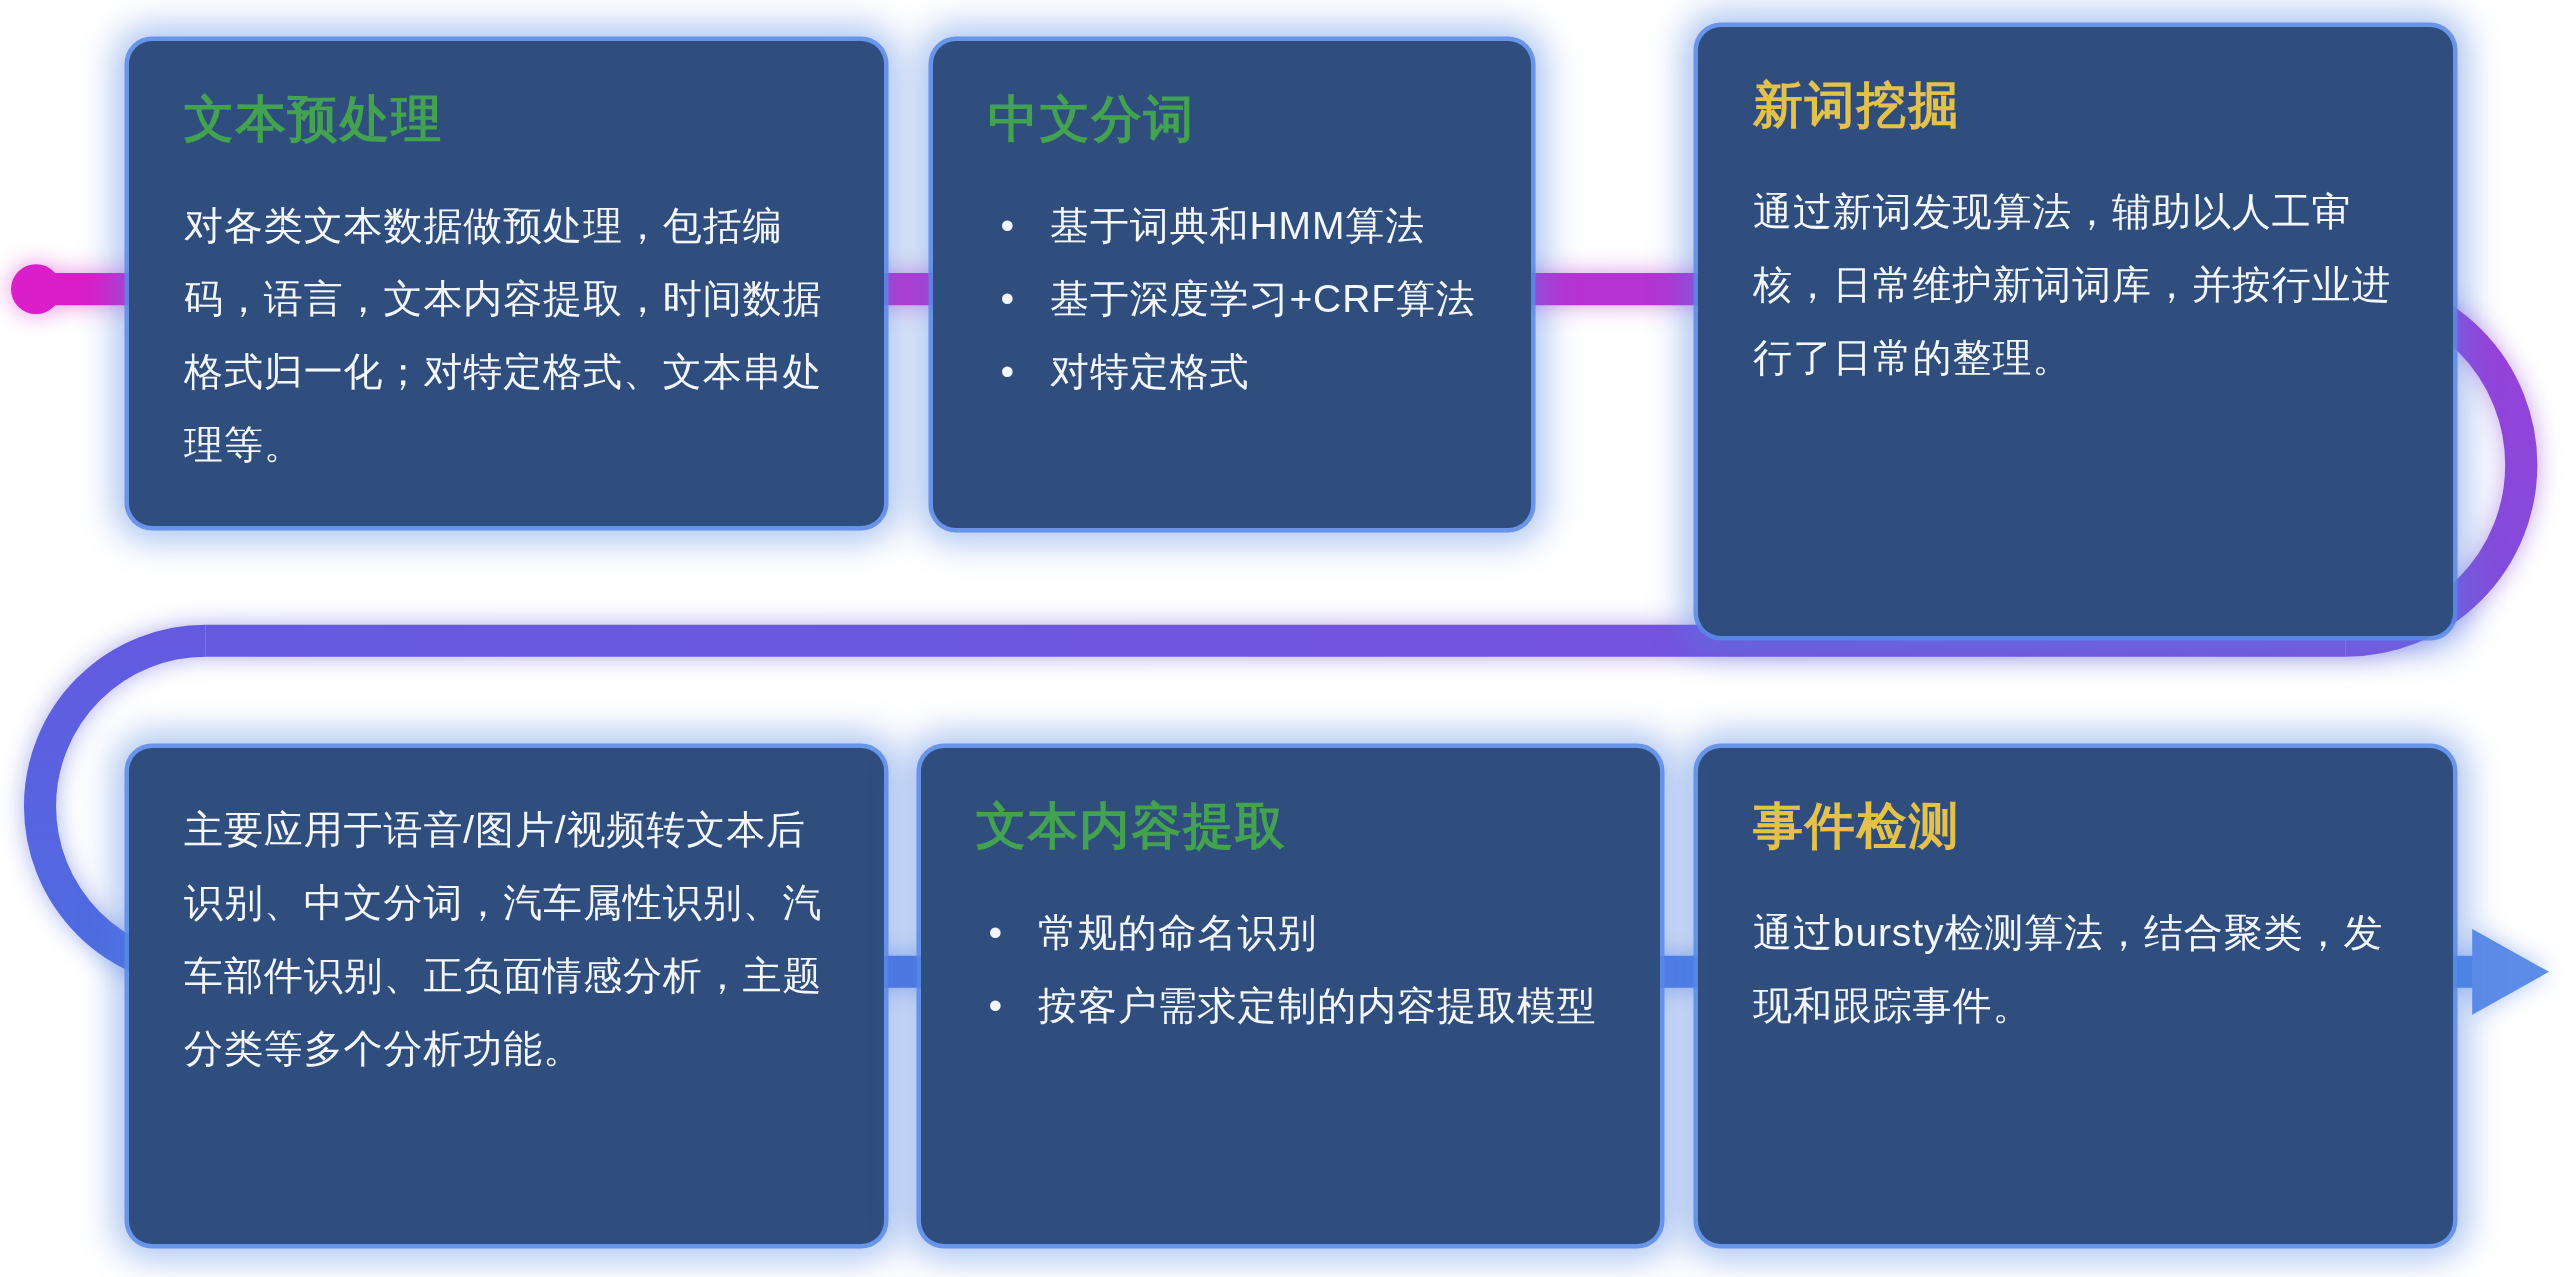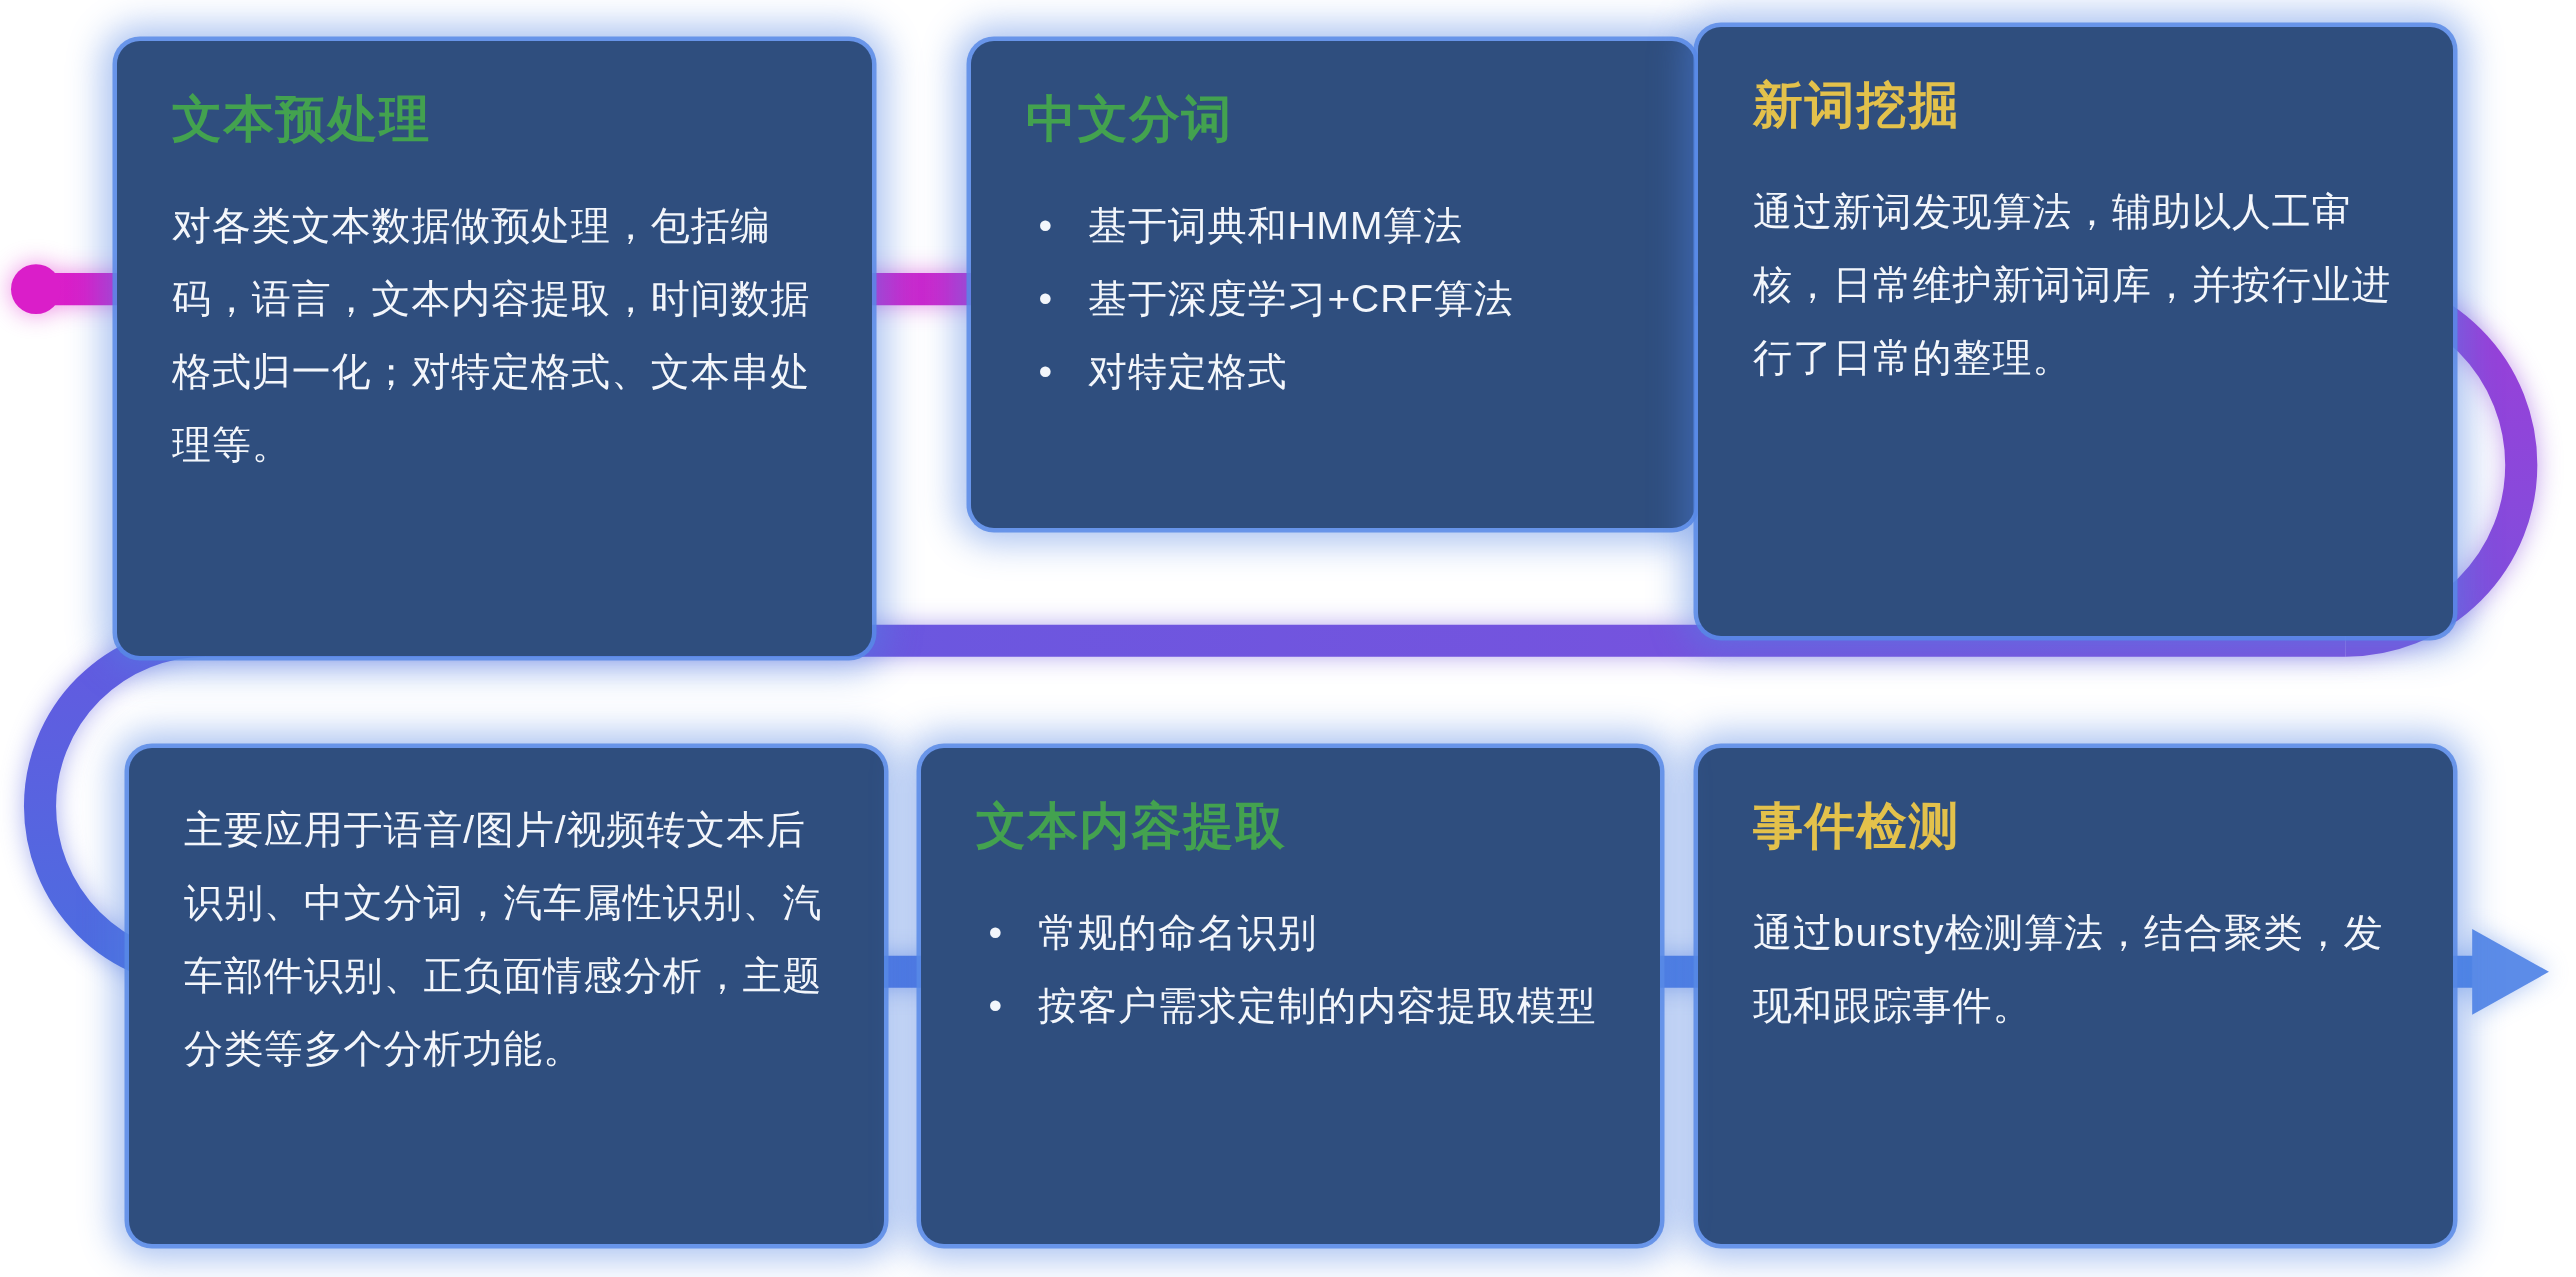--- a/index.html
+++ b/index.html
@@ -6,22 +6,22 @@
   html,body{width:2576px;height:1277px;background:#ffffff;overflow:hidden;
     font-family:"Liberation Sans","DejaVu Sans",sans-serif}
   .stage{position:relative;width:2576px;height:1277px}
 
   svg.flow{position:absolute;left:0;top:0;z-index:0}
   .route-glow{filter:blur(14px);opacity:.5}
 
   .card{position:absolute;z-index:1;background:#2f4e7e;border-radius:23px;
     padding:45px 54px 36px 55px;
     box-shadow:0 0 0 4.5px rgba(88,138,230,.85),0 0 34px 14.3px rgba(80,130,226,.48)}
-  .pos1{left:117px;top:41px;width:755px;height:615px}
-  .pos2{left:971px;top:41px;width:724px;height:487px}
+  .pos1{left:129px;top:41px;width:755px;height:485px}
+  .pos2{left:933px;top:41px;width:598px;height:487px}
   .pos3{left:1698px;top:27px;width:755px;height:609px}
   .pos4{left:129px;top:748px;width:755px;height:496px}
   .pos5{left:921px;top:748px;width:739px;height:496px}
   .pos6{left:1698px;top:748px;width:755px;height:496px}
 
   .card-title{font-size:50px;font-weight:700;letter-spacing:1.8px;margin-bottom:36px}
   .para{color:#f3f6fb;font-size:39px;line-height:73px;letter-spacing:0.9px}
   .bullets{list-style:none}
   .bullets li{color:#f3f6fb;font-size:39px;line-height:73px;letter-spacing:0.9px;
     position:relative;padding-left:62px}

